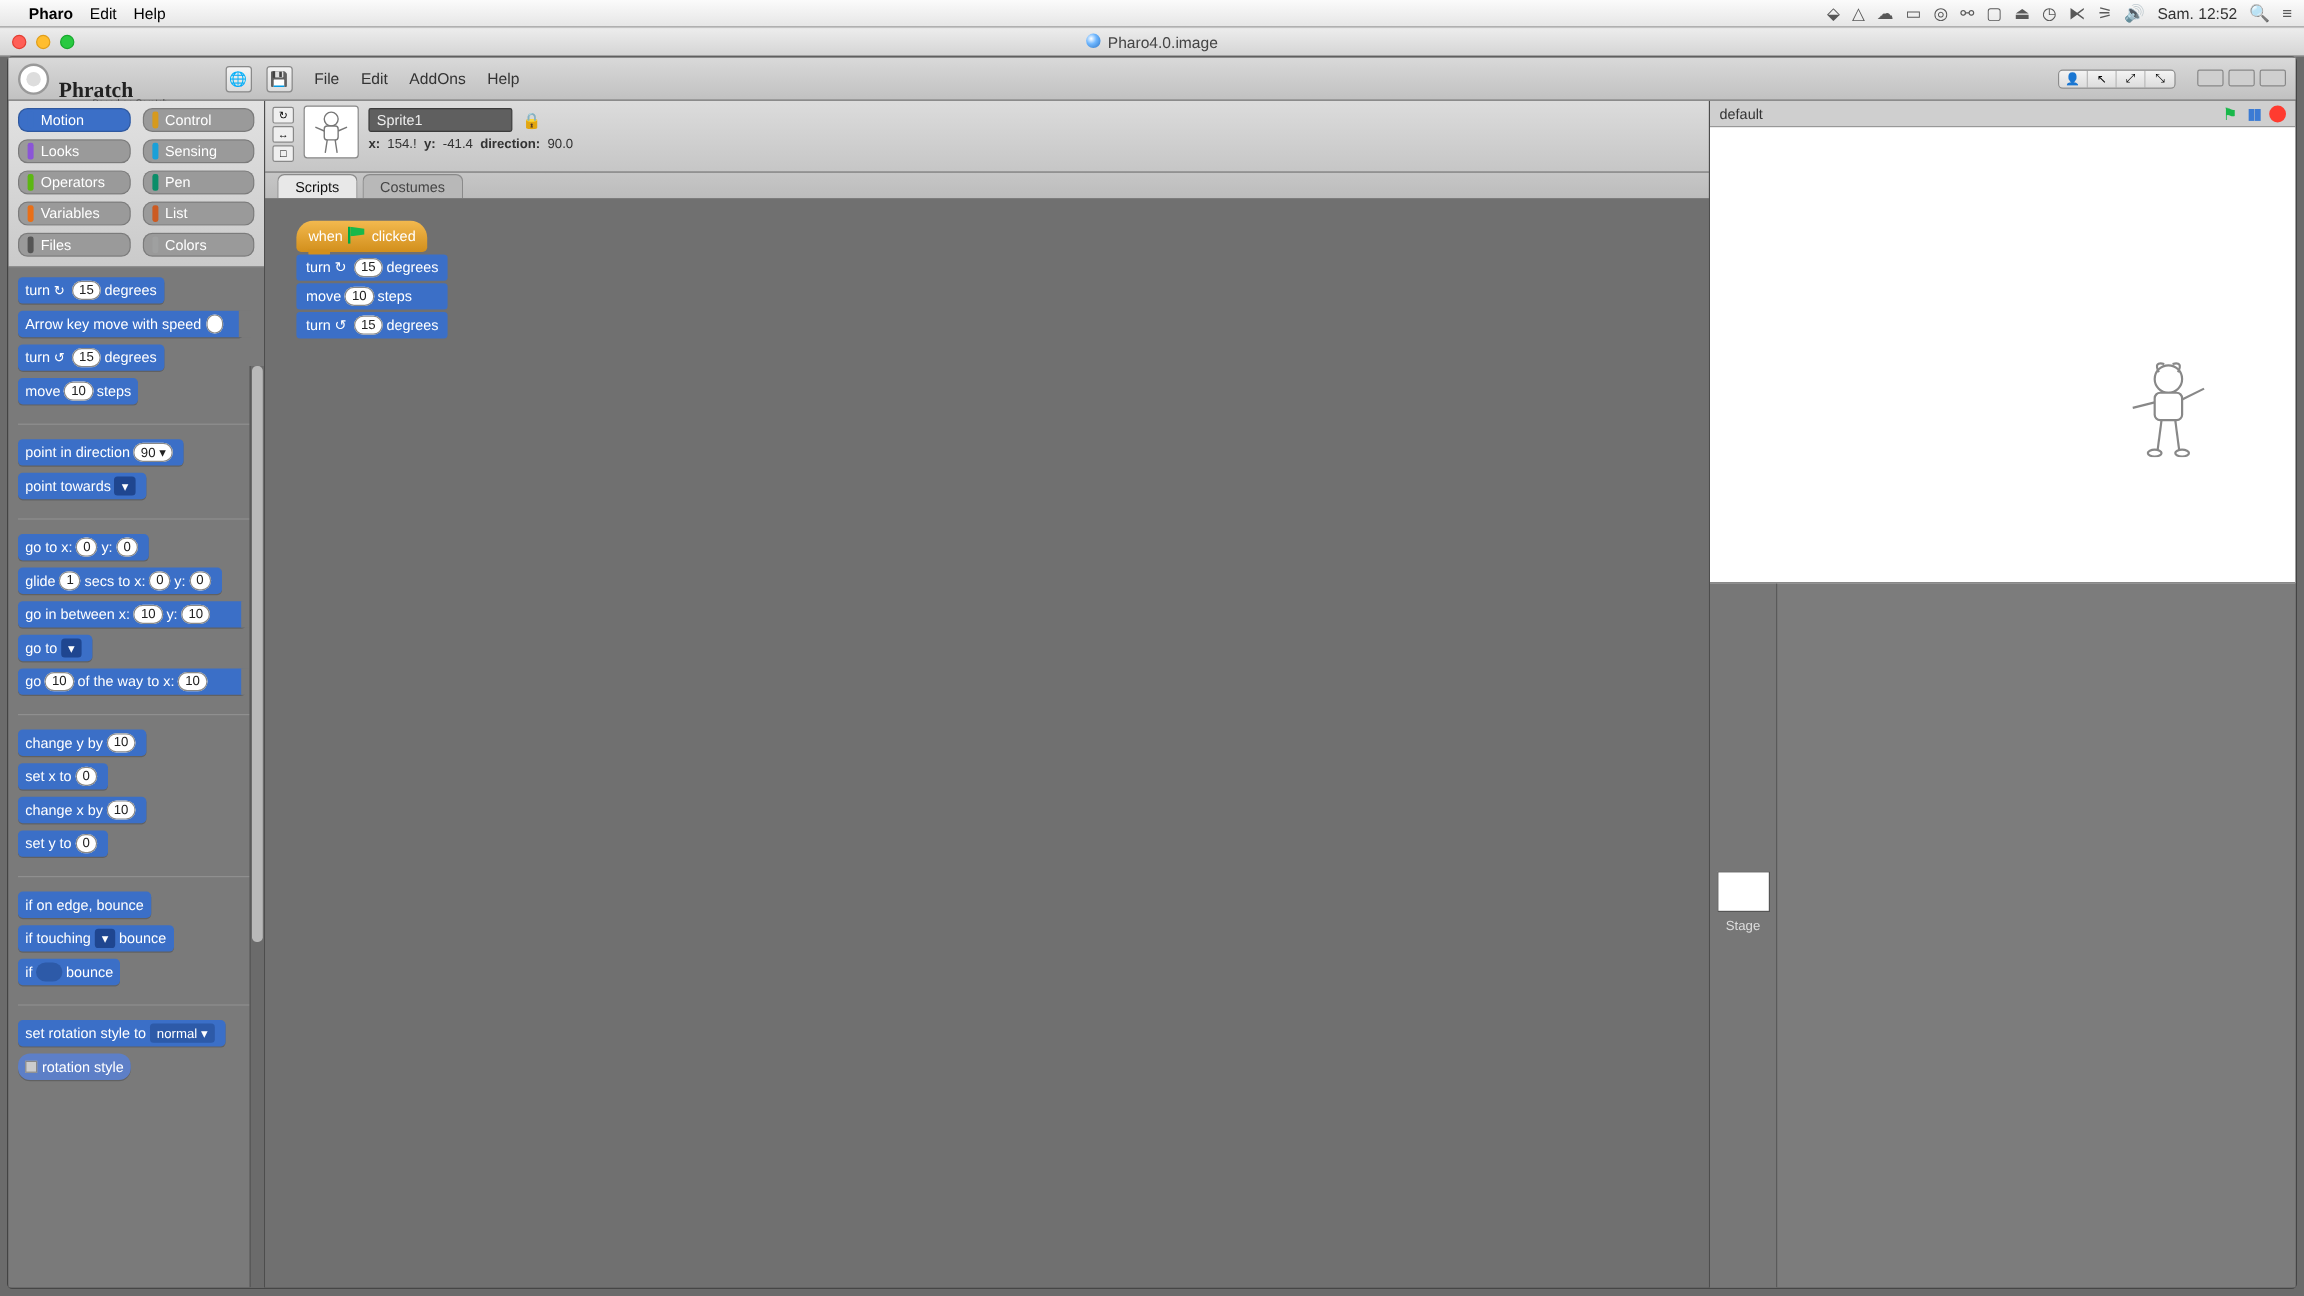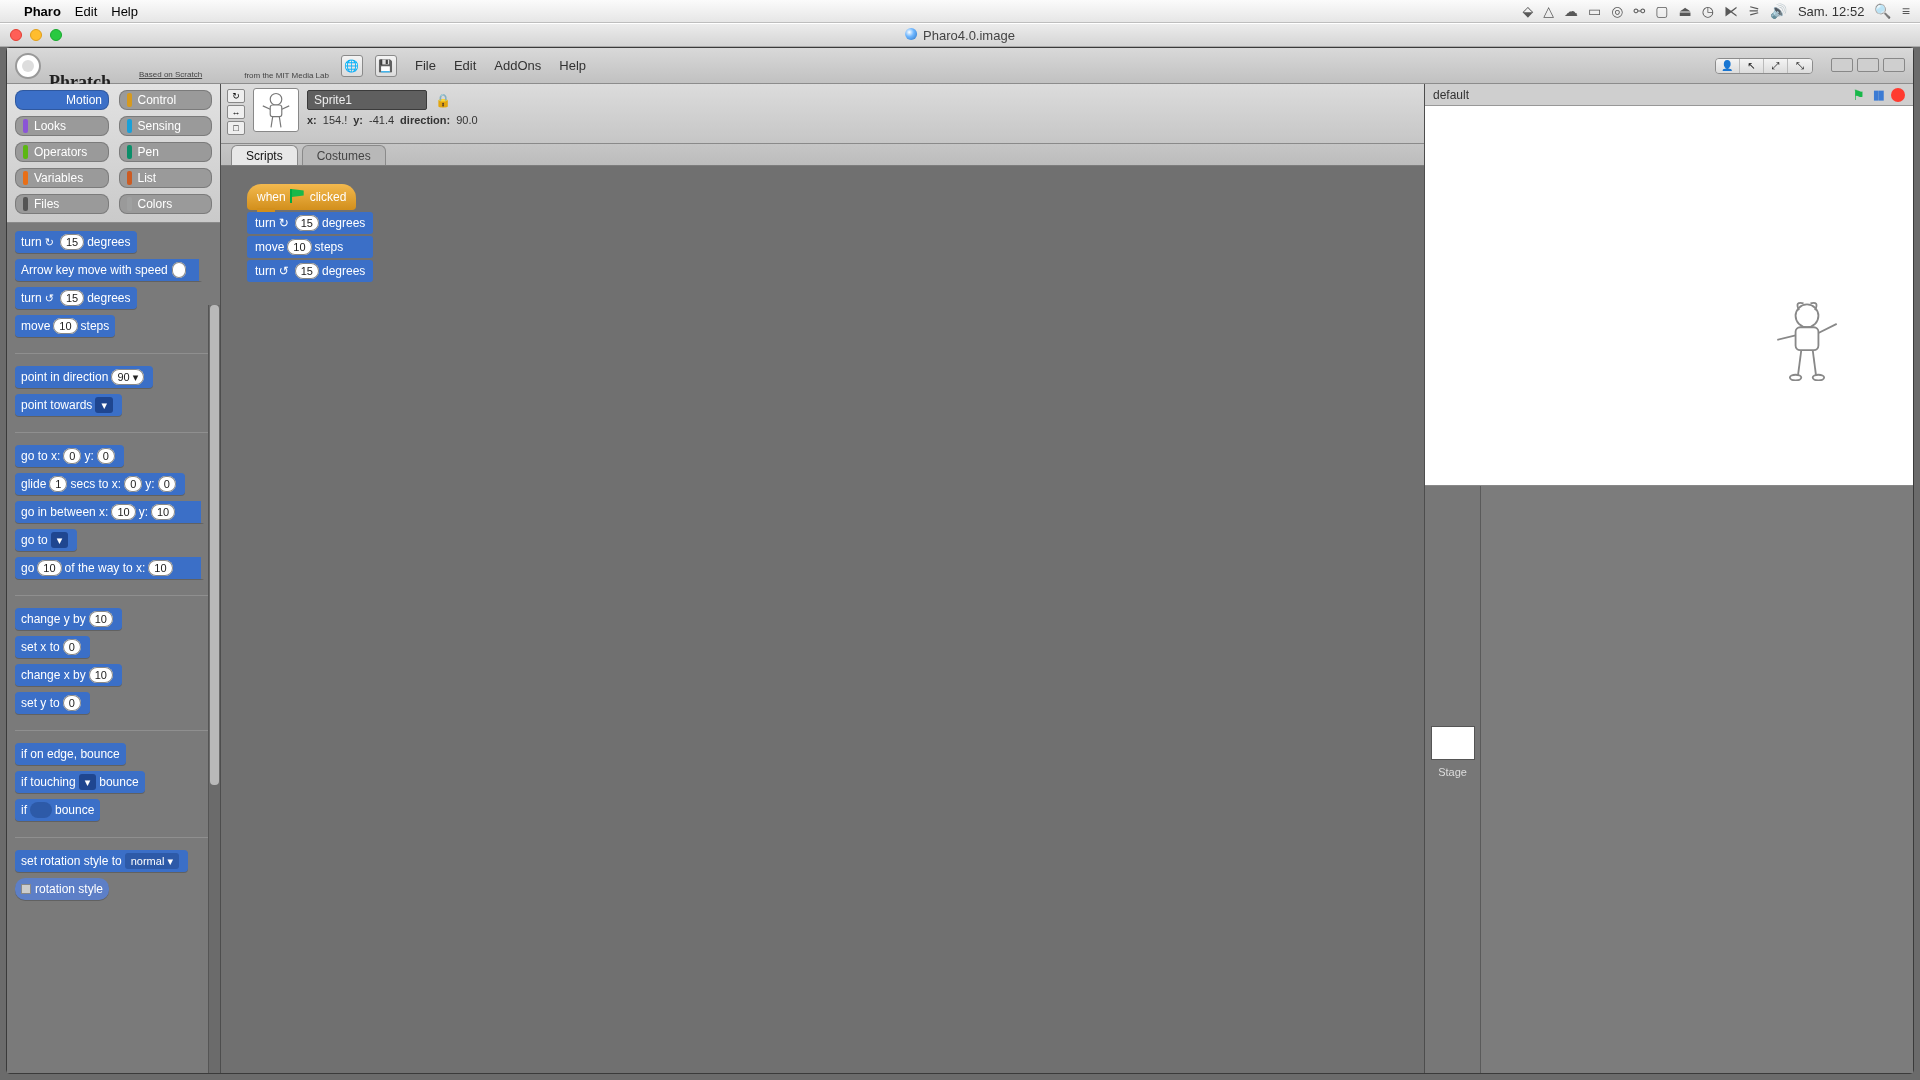--- a/index.html
+++ b/index.html
@@ -21,38 +21,38 @@
 .tl-yellow { background:#ffbd2e; border:1px solid #e09e1a; }
 .tl-green { background:#28c940; border:1px solid #17a82d; }
 .win-title { position:absolute; left:50%; transform:translateX(-50%); font-size:13px; color:#444; display:flex; align-items:flex-start; gap:6px;}
 .pharo-dot { width:12px; height:12px; border-radius:50%; background:radial-gradient(circle at 35% 35%, #fff,#6fb7ff 40%,#2a72c3); display:inline-block;}
 
 
 .app-frame { position:absolute; top:47px; left:6px; right:6px; bottom:6px; background:#7a7a7a; border:1px solid #3a3a3a; border-radius:4px; display:flex; flex-direction:column; }
 .app-header { height:36px; background:linear-gradient(#d9d9d9,#c1c1c1); border-bottom:1px solid #8c8c8c; display:flex; align-items:center; padding:0 8px; gap:6px; }
 .phratch-logo { width:26px; height:26px; border-radius:50%; background:#fff; border:2px solid #999; position:relative;}
 .phratch-logo::after{content:"";position:absolute;left:5px;top:5px;width:12px;height:12px;border-radius:50%;background:#ddd;}
-.phratch-title { display:flex; flex-direction:row; line-height:1; margin-left:2px;margin-top:32px;}
+.phratch-title { display:flex; flex-direction:column; line-height:1; margin-left:2px;margin-top:32px;}
 .phratch-title .t1 { font-family:"Comic Sans MS",cursive; font-size:18px; font-weight:bold; color:#222;}
 .phratch-title .t2 { font-size:8px; color:#444; padding-left:28px; margin-top:-2px;text-decoration:underline;}
 .phratch-title .t3 { font-size:8px; color:#444; padding-left:42px; margin-top:-1px;}
 .hdr-icon { width:22px; height:22px; border:1px solid #8a8a8a; background:linear-gradient(#f4f4f4,#dcdcdc); border-radius:3px; display:flex; align-items:center; justify-content:center; font-size:12px; color:#333; margin-left:6px;}
 .hdr-menu { font-size:13px; color:#333; margin-left:12px; }
 .win-controls { margin-left:auto; display:flex; gap:4px;}
 .winctl-btn { width:22px; height:14px; border:1px solid #888; background:#cfcfcf; border-radius:2px;}
 
 .app-body { flex:1; display:flex; overflow:hidden;}
 
 
 .left-col { width:214px; display:flex; flex-direction:column; border-right:1px solid #4d4d4d; background:#777;}
 .categories { background:linear-gradient(#e2e2e2,#cacaca); border-bottom:1px solid #8a8a8a; padding:6px 8px 8px 8px;}
 .cat-grid { display:grid; grid-template-columns:1fr 1fr; gap:6px 10px;}
 .cat-btn { height:20px; border-radius:8px; font-size:12px; color:#fff; display:flex; align-items:center; padding-left:8px; background:#9a9a9a; box-shadow:inset 0 0 0 1px rgba(0,0,0,.2); position:relative; cursor:pointer;}
 .cat-btn .ind { width:5px; height:14px; border-radius:2px; margin-right:6px;}
-.cat-btn.selected { color:#fff;gap:32px;}
+.cat-btn.selected { color:#fff;}
 .palette { flex:1; background:#7a7a7a; overflow:hidden; position:relative; padding:8px 6px 8px 8px;}
 .palette-scroll { position:absolute; top:82px; bottom:0; right:0; width:12px; background:#6b6b6b; border-left:1px solid #555;}
 .palette-thumb { position:absolute; left:1px; right:1px; top:0; height:480px; background:#b9b9b9; border-radius:4px;}
 
 .block { display:inline-flex; align-items:center; height:22px; border-radius:4px; padding:0 6px; font-size:12px; color:#fff; margin-bottom:6px; white-space:nowrap; box-shadow:0 1px 0 rgba(0,0,0,.2);}
 .block.motion { background:#3b6fc7;}
 .block .pill { background:#fff; color:#222; border-radius:9px; padding:0 6px; height:16px; display:inline-flex; align-items:center; font-size:11px; margin:0 3px; box-shadow:inset 0 0 0 1px #888;}
 .block .dd { background:#2d5aa8; border-radius:3px; padding:0 6px; height:16px; display:inline-flex; align-items:center; margin:0 3px; font-size:11px; color:#fff;}
 .block .dd.square { background:#1f4690;}
 .block .icon { margin:0 3px; font-size:11px;}

